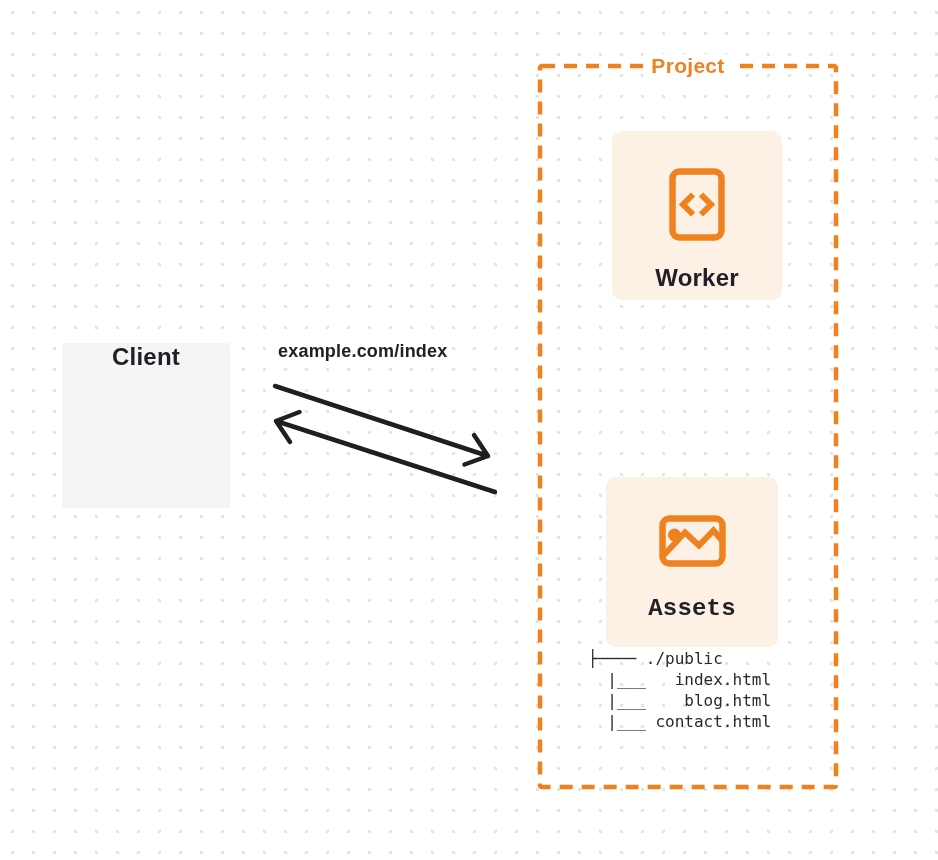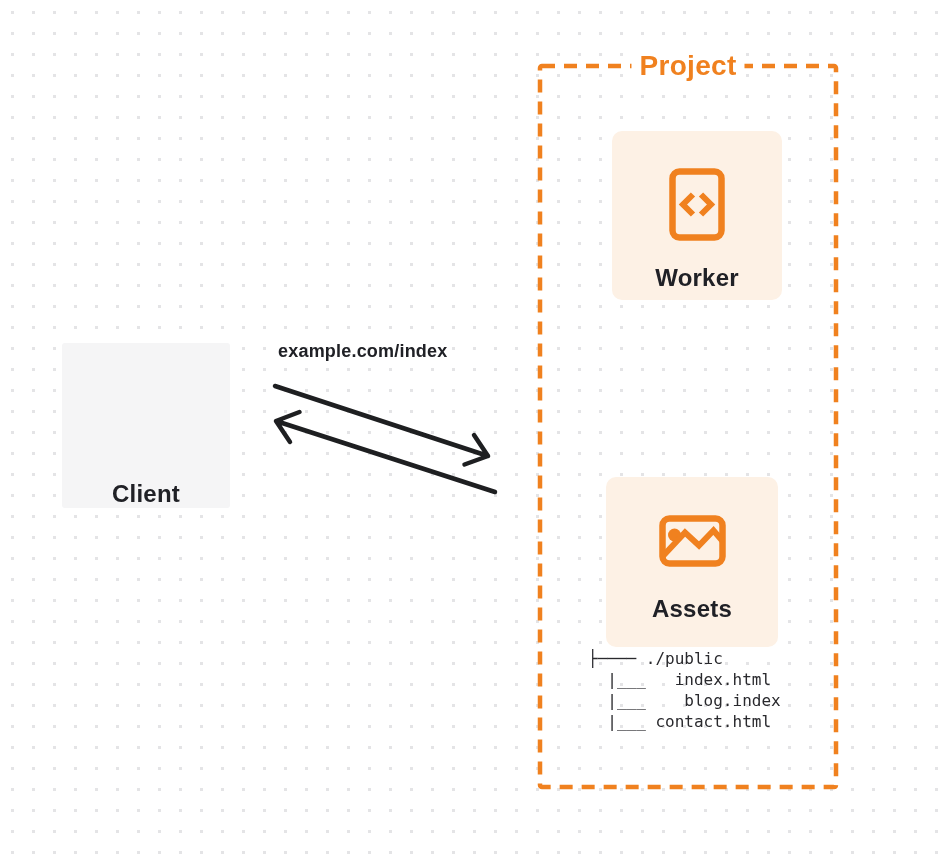--- a/index.html
+++ b/index.html
@@ -21,48 +21,48 @@
     background-position:2px 2px;
     overflow:hidden;
   }
   .layer-svg{position:absolute;left:0;top:0;z-index:1;}
   .abs{position:absolute;z-index:2;}
 
   .client-box{
     left:62px; top:343px; width:168px; height:165px;
     background:var(--client_bg);
     border-radius:3px;
-    display:flex;align-items:flex-end;justify-content:center;
+    display:flex;align-items:flex-start;justify-content:center;
   }
   .client-label{font-size:24px;font-weight:700;color:var(--ink);letter-spacing:.2px;}
 
   .request-label{
     left:278px; top:341px;
     font-size:18px;font-weight:700;color:var(--ink);letter-spacing:.2px;
   }
 
   .project-label{
     left:688px; top:66px;
     transform:translate(-50%,-50%);
     background:#FFFFFF;
     padding:0 8px;
-    font-size:28px;font-weight:700;color:var(--accent);letter-spacing:.3px;
+    font-size:21px;font-weight:700;color:var(--accent);letter-spacing:.3px;
     white-space:nowrap;
   }
 
   .card{
     background:var(--card_bg);
     border-radius:10px;
     display:flex;flex-direction:column;align-items:center;
   }
   .card-worker{left:612px; top:131px; width:170px; height:169px; padding-top:37px;}
   .card-assets{left:606px; top:477px; width:172px; height:170px; padding-top:38px;}
   .card-label{font-size:24px;font-weight:700;color:var(--ink);letter-spacing:.2px;}
   .card-worker .card-label{margin-top:23px;}
-  .card-assets .card-label{margin-top:28px;}
+  .card-assets .card-label{margin-top:28px;font-family:Liberation Mono, monospace;}
   .icon{color:var(--accent);line-height:0;}
 
   .file-tree{
     left:588px; top:648px;
     font-family:"DejaVu Sans Mono","Liberation Mono",monospace;
     font-size:16px;line-height:21px;
     color:#29292D;
     white-space:pre;
   }
 </style>
@@ -100,14 +100,14 @@
       <rect x="3.5" y="3.5" width="60" height="45" rx="7" stroke="currentColor" stroke-width="6.5"></rect>
       <circle cx="15.5" cy="20" r="6.5" fill="currentColor"></circle>
       <path d="M4,41 L26,17.5 L40,30.5 L54.5,15.5 L63.5,26" stroke="currentColor" stroke-width="6" stroke-linejoin="miter"></path>
     </svg>
   </span>
   <span class="card-label">Assets</span>
 </div>
 
 <pre class="abs file-tree">├──── ./public
   |___   index.html
-  |___    blog.index
+  |___    blog.html
   |___ contact.html</pre>
 
 </body></html>

